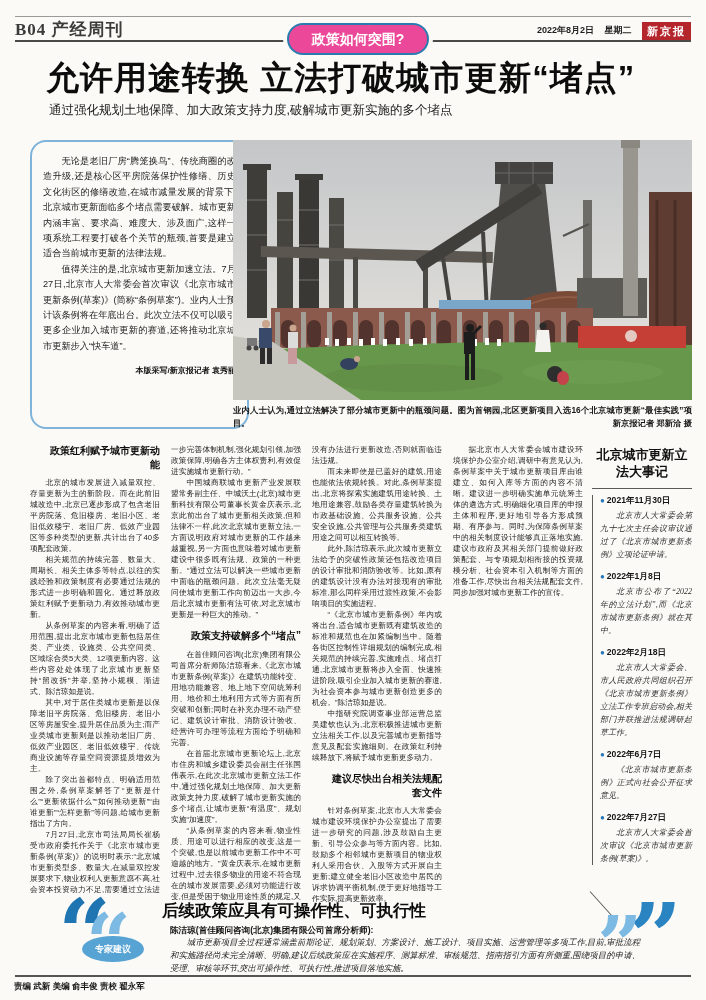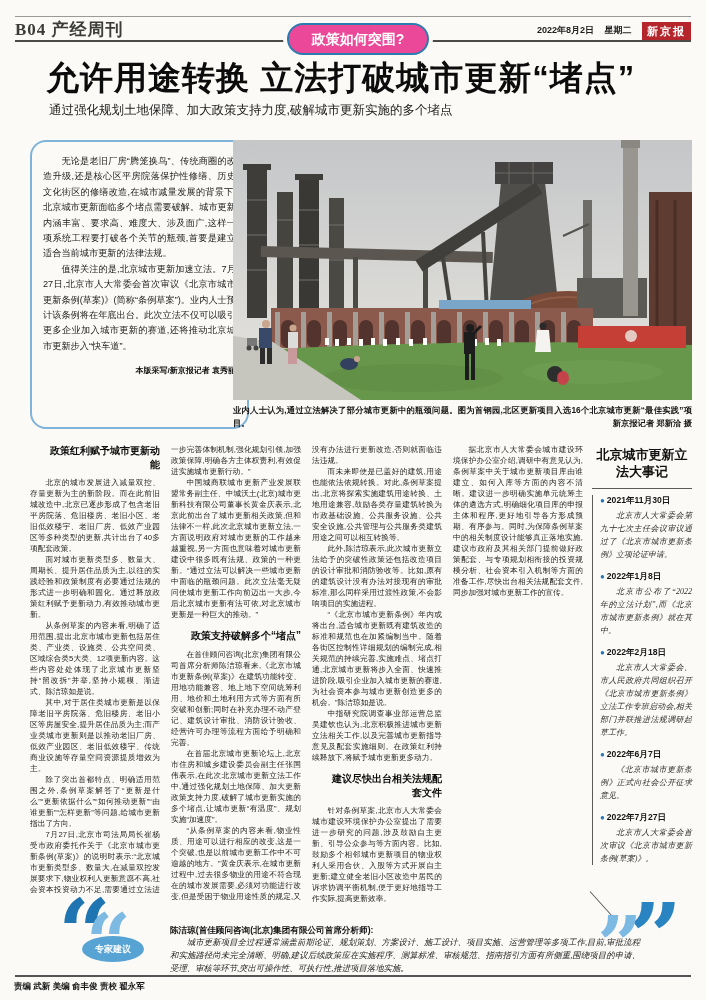--- a/index.html
+++ b/index.html
@@ -240,21 +240,21 @@
     </svg>
   </figure>
   <figcaption class="caption">
     <span>业内人士认为,通过立法解决了部分城市更新中的瓶颈问题。图为首钢园,北区更新项目入选16个北京城市更新“最佳实践”项目。</span>
     <span class="credit">新京报记者 郑新洽 摄</span>
   </figcaption>
 
   <section class="article" id="article">
       <h3>政策红利赋予城市更新动能</h3>
       <p>北京的城市发展进入减量双控、存量更新为主的新阶段。而在此前旧城改造中,北京已逐步形成了包含老旧平房院落、危旧楼房、老旧小区、老旧低效楼宇、老旧厂房、低效产业园区等多种类型的更新,共计出台了40多项配套政策。</p>
-      <p>面对城市更新类型多、数量大、周期长、提升居住品质为主,以往的实践经验和政策制度有必要通过法规的形式进一步明确和固化。通过释放政策红利赋予更新动力,有效推动城市更新。</p>
+      <p>相关规范的持续完善、数量大、周期长、相关主体多等特点,以往的实践经验和政策制度有必要通过法规的形式进一步明确和固化。通过释放政策红利赋予更新动力,有效推动城市更新。</p>
       <p>从条例草案的内容来看,明确了适用范围,提出北京市城市更新包括居住类、产业类、设施类、公共空间类、区域综合类5大类、12项更新内容。这些内容处处体现了北京城市更新坚持“留改拆”并举,坚持小规模、渐进式、陈洁琼如是说。</p>
       <p>其中,对于居住类城市更新是以保障老旧平房院落、危旧楼房、老旧小区等房屋安全,提升居住品质为主;而产业类城市更新则是以推动老旧厂房、低效产业园区、老旧低效楼宇、传统商业设施等存量空间资源提质增效为主。</p>
       <p>除了突出首都特点、明确适用范围之外,条例草案解答了“更新是什么”“更新依据什么”“如何推动更新”“由谁更新”“怎样更新”等问题,给城市更新指出了方向。</p>
       <p>7月27日,北京市司法局局长崔杨受市政府委托作关于《北京市城市更新条例(草案)》的说明时表示:“北京城市更新类型多、数量大,在减量双控发展要求下,物业权利人更新意愿不高,社会资本投资动力不足,需要通过立法进一步完善体制机制,强化规划引领,加强政策保障,明确各方主体权责利,有效促进实施城市更新行动。”</p>
       <p>中国城商联城市更新产业发展联盟常务副主任、中城沃土(北京)城市更新科技有限公司董事长黄金庆表示,北京此前出台了城市更新相关政策,但和法律不一样,此次北京城市更新立法,一方面说明政府对城市更新的工作越来越重视,另一方面也意味着对城市更新建设中很多既有法规、政策的一种更新。“通过立法可以解决一些城市更新中面临的瓶颈问题。此次立法毫无疑问使城市更新工作向前迈出一大步,今后北京城市更新有法可依,对北京城市更新是一种巨大的推动。”</p>
       <h3>政策支持破解多个“堵点”</h3>
       <p>在首佳顾问咨询(北京)集团有限公司首席分析师陈洁琼看来,《北京市城市更新条例(草案)》在建筑功能转变、用地功能兼容、地上地下空间统筹利用、地价和土地利用方式等方面有所突破和创新;同时在补充办理不动产登记、建筑设计审批、消防设计验收、经营许可办理等流程方面给予明确和完善。</p>
       <p>在首届北京城市更新论坛上,北京市住房和城乡建设委员会副主任张国伟表示,在此次北京城市更新立法工作中,通过强化规划土地保障、加大更新政策支持力度,破解了城市更新实施的多个堵点,让城市更新“有温度”、规划实施“加速度”。</p>
       <p>“从条例草案的内容来看,物业性质、用途可以进行相应的改变,这是一个突破,也是以前城市更新工作中不可逾越的地方。”黄金庆表示,在城市更新过程中,过去很多物业的用途不符合现在的城市发展需要,必须对功能进行改变,但是受困于物业用途性质的规定,又没有办法进行更新改造,否则就面临违法违规。</p>
       <p>而未来即使是已盖好的建筑,用途也能依法依规转换。对此,条例草案提出,北京将探索实施建筑用途转换、土地用途兼容,鼓励各类存量建筑转换为市政基础设施、公共服务设施、公共安全设施,公共管理与公共服务类建筑用途之间可以相互转换等。</p>
@@ -293,20 +293,21 @@
       </div>
     <div class="tl-diag"></div>
   </aside>
 
   <section class="expert">
     <span class="q q1">“</span>
     <span class="q q2">“</span>
     <span class="q q3">”</span>
     <span class="q q4">”</span>
     <div class="expert-label">专家建议</div>
+    <h3 class="expert-title">后续政策应具有可操作性、可执行性</h3>
     <div class="expert-speaker">陈洁琼(首佳顾问咨询(北京)集团有限公司首席分析师):</div>
     <p class="expert-text">城市更新项目全过程通常涵盖前期论证、规划策划、方案设计、施工设计、项目实施、运营管理等多项工作,目前,审批流程和实施路径尚未完全清晰、明确,建议后续政策应在实施程序、测算标准、审核规范、指南指引方面有所侧重,围绕项目的申请、受理、审核等环节,突出可操作性、可执行性,推进项目落地实施。</p>
   </section>
 
   <div class="foot-rule"></div>
   <div class="credits">责编 武新  美编 俞丰俊  责校 翟永军</div>
 
 </div>
 
 </body></html>

